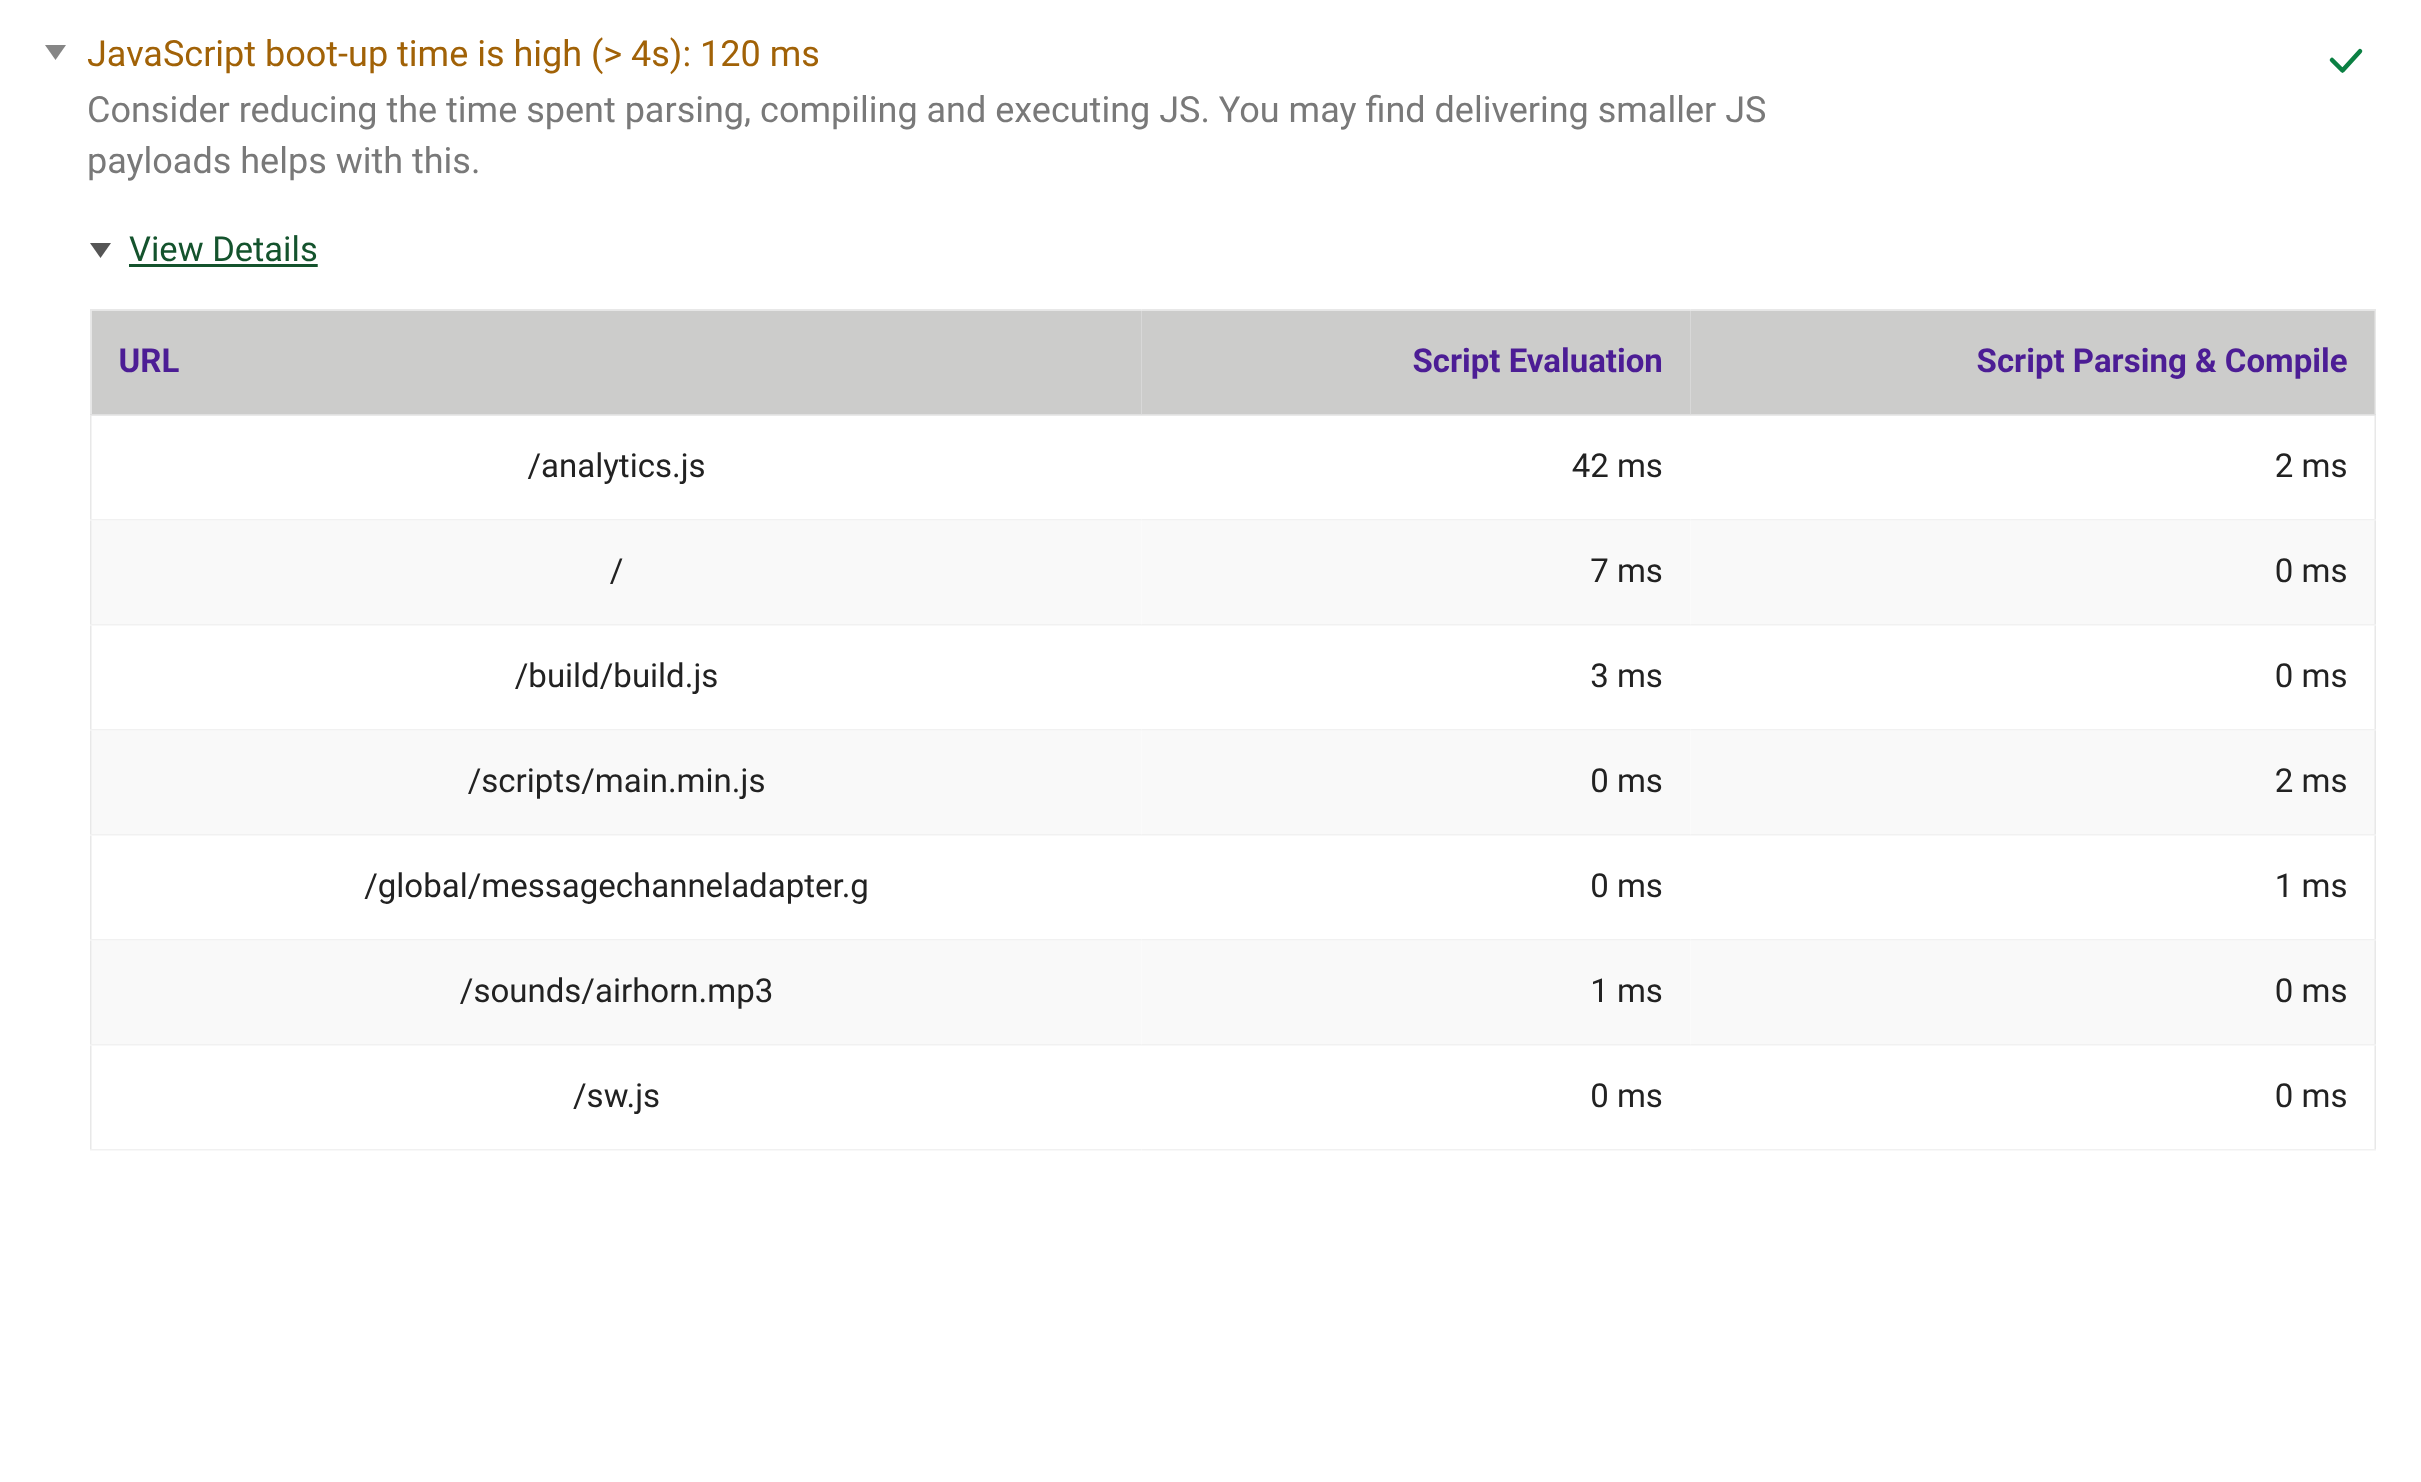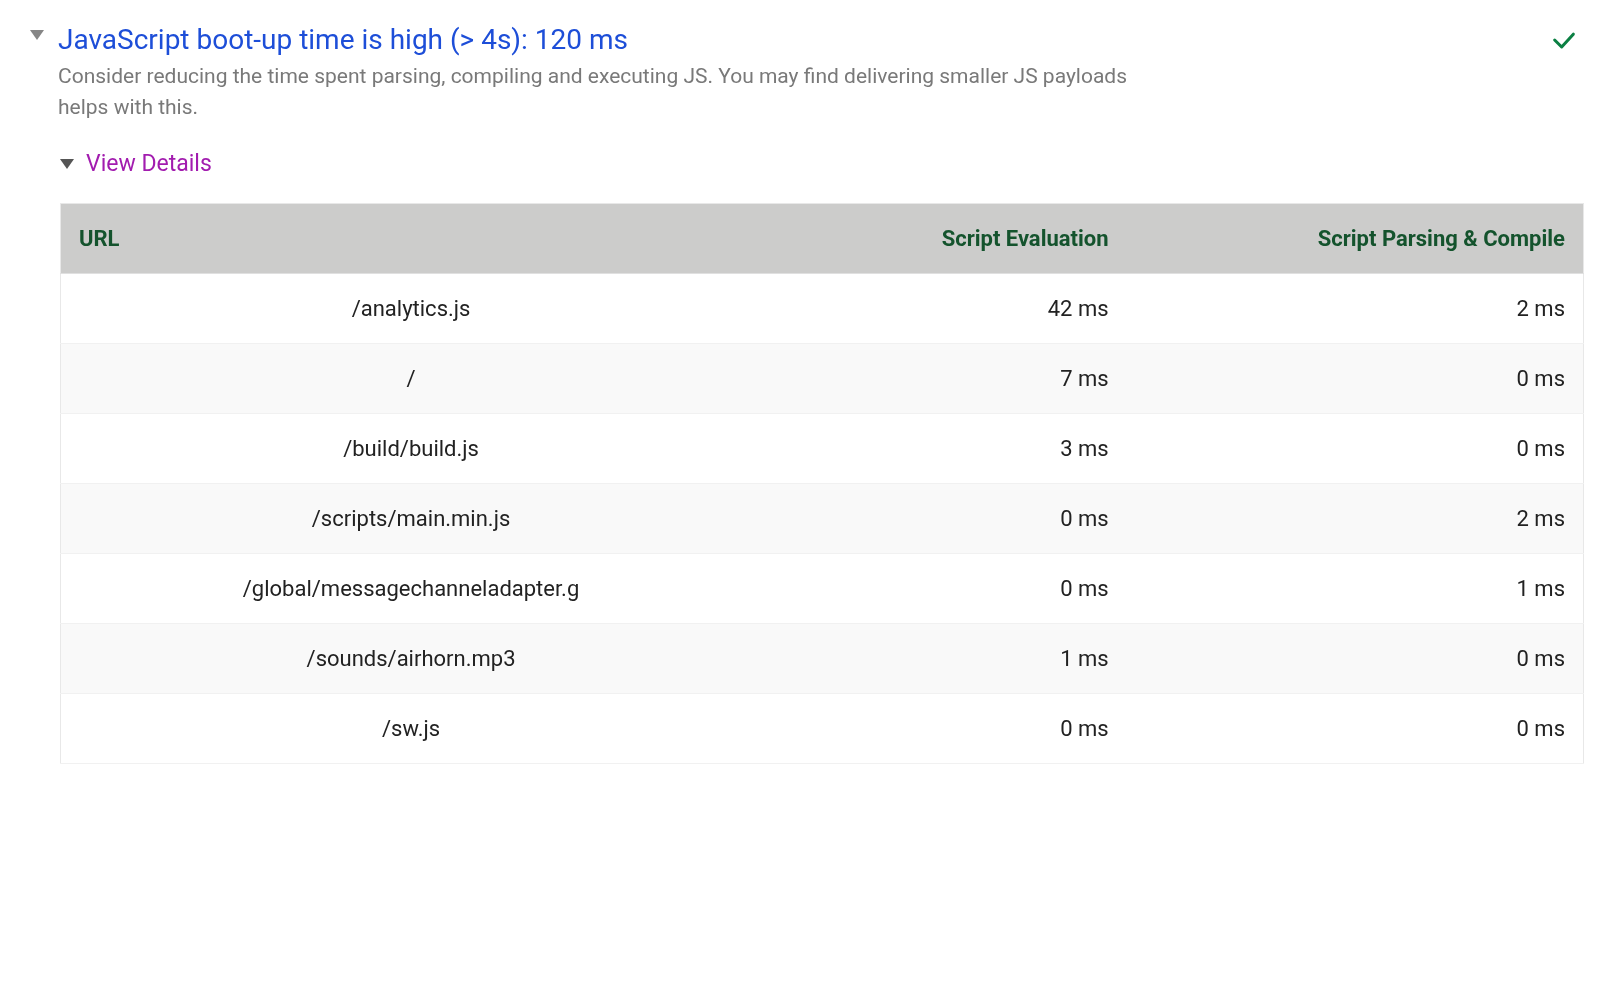--- a/index.html
+++ b/index.html
@@ -25,27 +25,27 @@
       width: 0;
       height: 0;
       border-left: 7px solid transparent;
       border-right: 7px solid transparent;
       border-top: 10px solid #868686;
       margin-top: 10px;
       cursor: pointer;
       flex-shrink: 0;
     }
     .audit-title {
-      font-size: 28px;
+      font-size: 24px;
       font-weight: 400;
-      color: #1d4ed8;
+      color: #a16207;
       line-height: 1.4;
     }
     .audit-description {
-      font-size: 21px;
+      font-size: 24px;
       color: #797979;
       line-height: 1.45;
       margin-top: 2px;
       max-width: 1120px;
     }
     .status-icon {
       position: absolute;
       right: 6px;
       top: 6px;
     }
@@ -66,36 +66,37 @@
     .details-toggle {
       width: 0;
       height: 0;
       border-left: 7px solid transparent;
       border-right: 7px solid transparent;
       border-top: 10px solid #555;
       flex-shrink: 0;
     }
     .details-label {
       font-size: 23px;
-      color: #a21caf;
+      color: #14532d;
       font-weight: 400;
+      text-decoration: underline;
     }
     .data-table {
       width: 100%;
       border-collapse: collapse;
       margin-top: 26px;
       border: 1px solid #e8e8e8;
       font-size: 22px;
     }
     .data-table thead th {
       background: #CCCCCB;
       padding: 22px 18px;
       text-align: left;
       font-weight: 700;
-      color: #14532d;
+      color: #4c1d95;
       border-bottom: 1px solid #e0e0e0;
     }
     .data-table thead th:nth-child(2),
     .data-table thead th:nth-child(3) {
       text-align: right;
     }
     .data-table tbody td {
       padding: 22px 18px;
       color: #222;
       border-bottom: 1px solid #f1f1f1;

